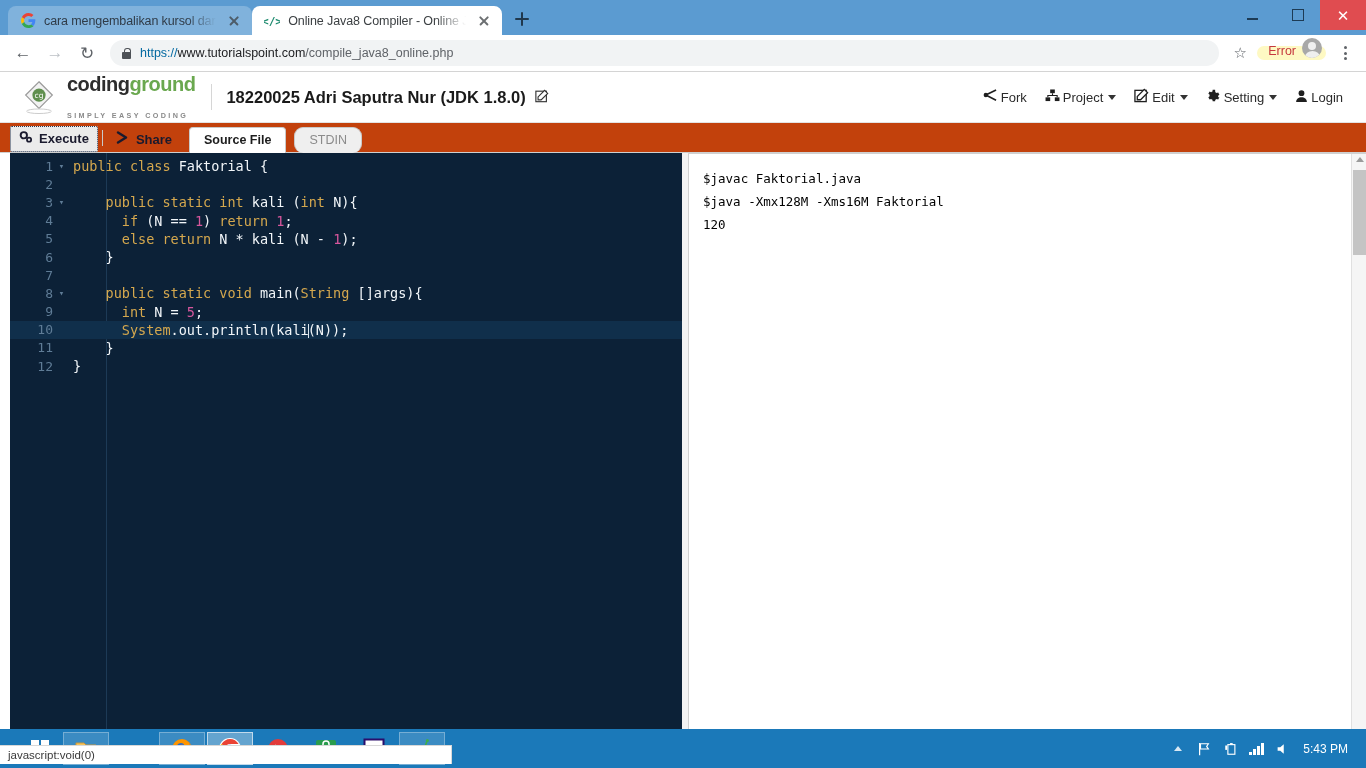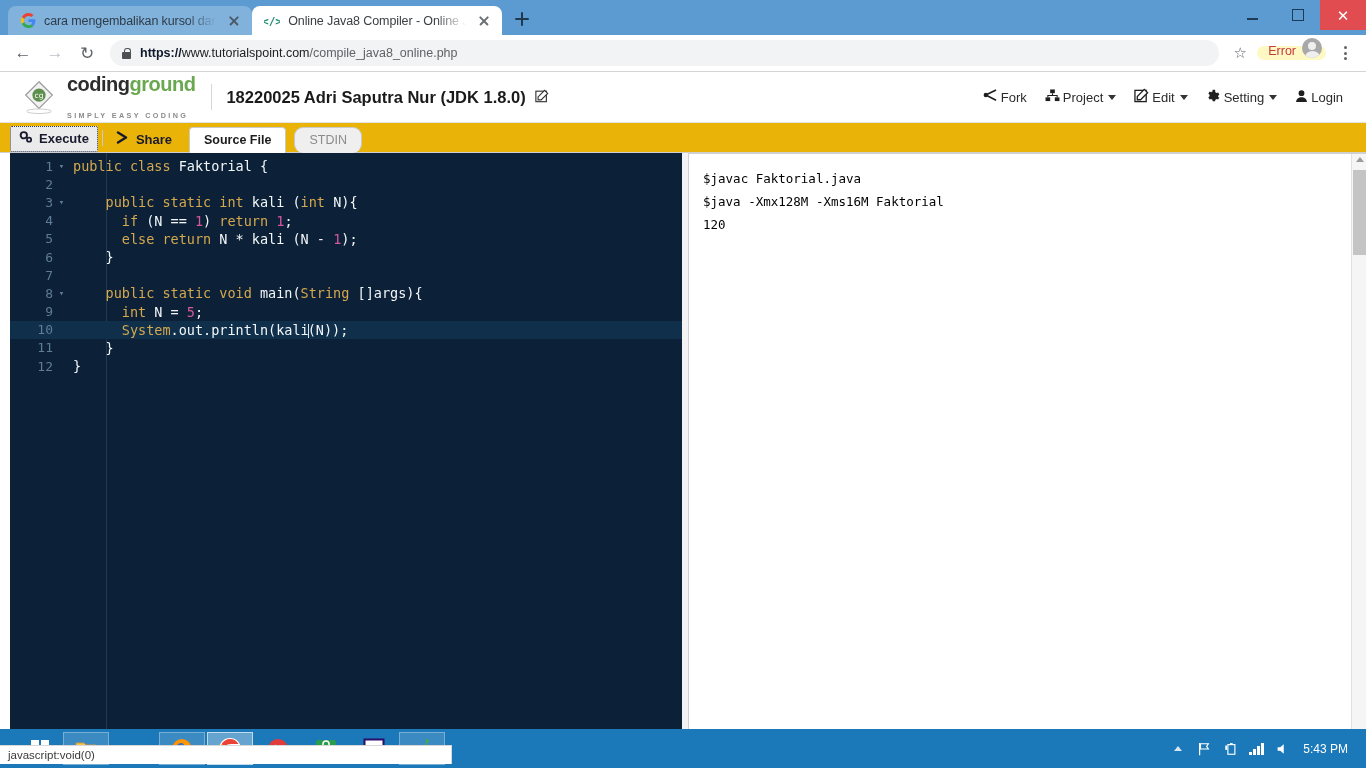--- a/index.html
+++ b/index.html
@@ -69,21 +69,21 @@
   }
   .lock { width: 9px; height: 11px; position: relative; flex:0 0 9px; }
   .lock::before {
     content:""; position:absolute; left:0; bottom:0; width:9px; height:6.5px;
     background:#4d5156; border-radius:1px;
   }
   .lock::after {
     content:""; position:absolute; left:2px; top:0; width:5px; height:5.5px;
     border:1.4px solid #4d5156; border-bottom:none; border-radius:3px 3px 0 0;
   }
-  .url-scheme { color:#0f172a;font-weight:bold; }
+  .url-scheme { color:#0369a1; }
   .url-host { color:#202124; }
   .url-path { color:#5f6368; }
   .star { font-size:15px; color:#5f6368; width:26px; text-align:center; }
   .error-pill {
     display:flex; align-items:flex-end; gap:6px; background:#fef9c3;
     border-radius:14px; padding: 2px 4px 2px 11px; height:14px; margin-left:2px;
   }
   .error-pill .etext { color:#c5383e; font-size:12.5px; }
   .avatar-circ {
     width:20px; height:20px; border-radius:50%; background:#a8a8a8;
@@ -123,21 +123,21 @@
   .hdr-nav { margin-left:auto; display:flex; align-items:center; gap:0; }
   .hdr-item {
     display:flex; align-items:center; gap:3px; font-size:13px; color:#2b2b2b;
     padding: 4px 9px;
   }
   .caret { width:0;height:0;border-left:4.5px solid transparent;border-right:4.5px solid transparent;border-top:5px solid #333; margin-left:2px;}
 
   
   .toolbar {
     height: 30px; display:flex; align-items:flex-end; gap:0;
-    padding-left: 10px; border-bottom: 1px solid #cfcfcf; background:#eab308;
+    padding-left: 10px; border-bottom: 1px solid #cfcfcf; background:#c2410c;
   }
   .tbtn {
     display:flex; align-items:center; gap:6px; font-size:13px;
     padding: 4px 9px 5px; color:#1a1a2e; font-weight:700;
   }
   .tbtn.focus { outline: 1.5px dotted #2b3a55; outline-offset:-1px; background:#ebebeb; border-radius:2px;}
   .tsep { width:1px; height:16px; background:#c9c9c9; margin: 0 4px 6px; }
   .file-tab {
     font-size: 12.5px; padding: 5px 14px 6px; border: 1px solid #c9c9c9;
     border-bottom: none; border-radius: 4px 4px 0 0; margin-left: 8px;

